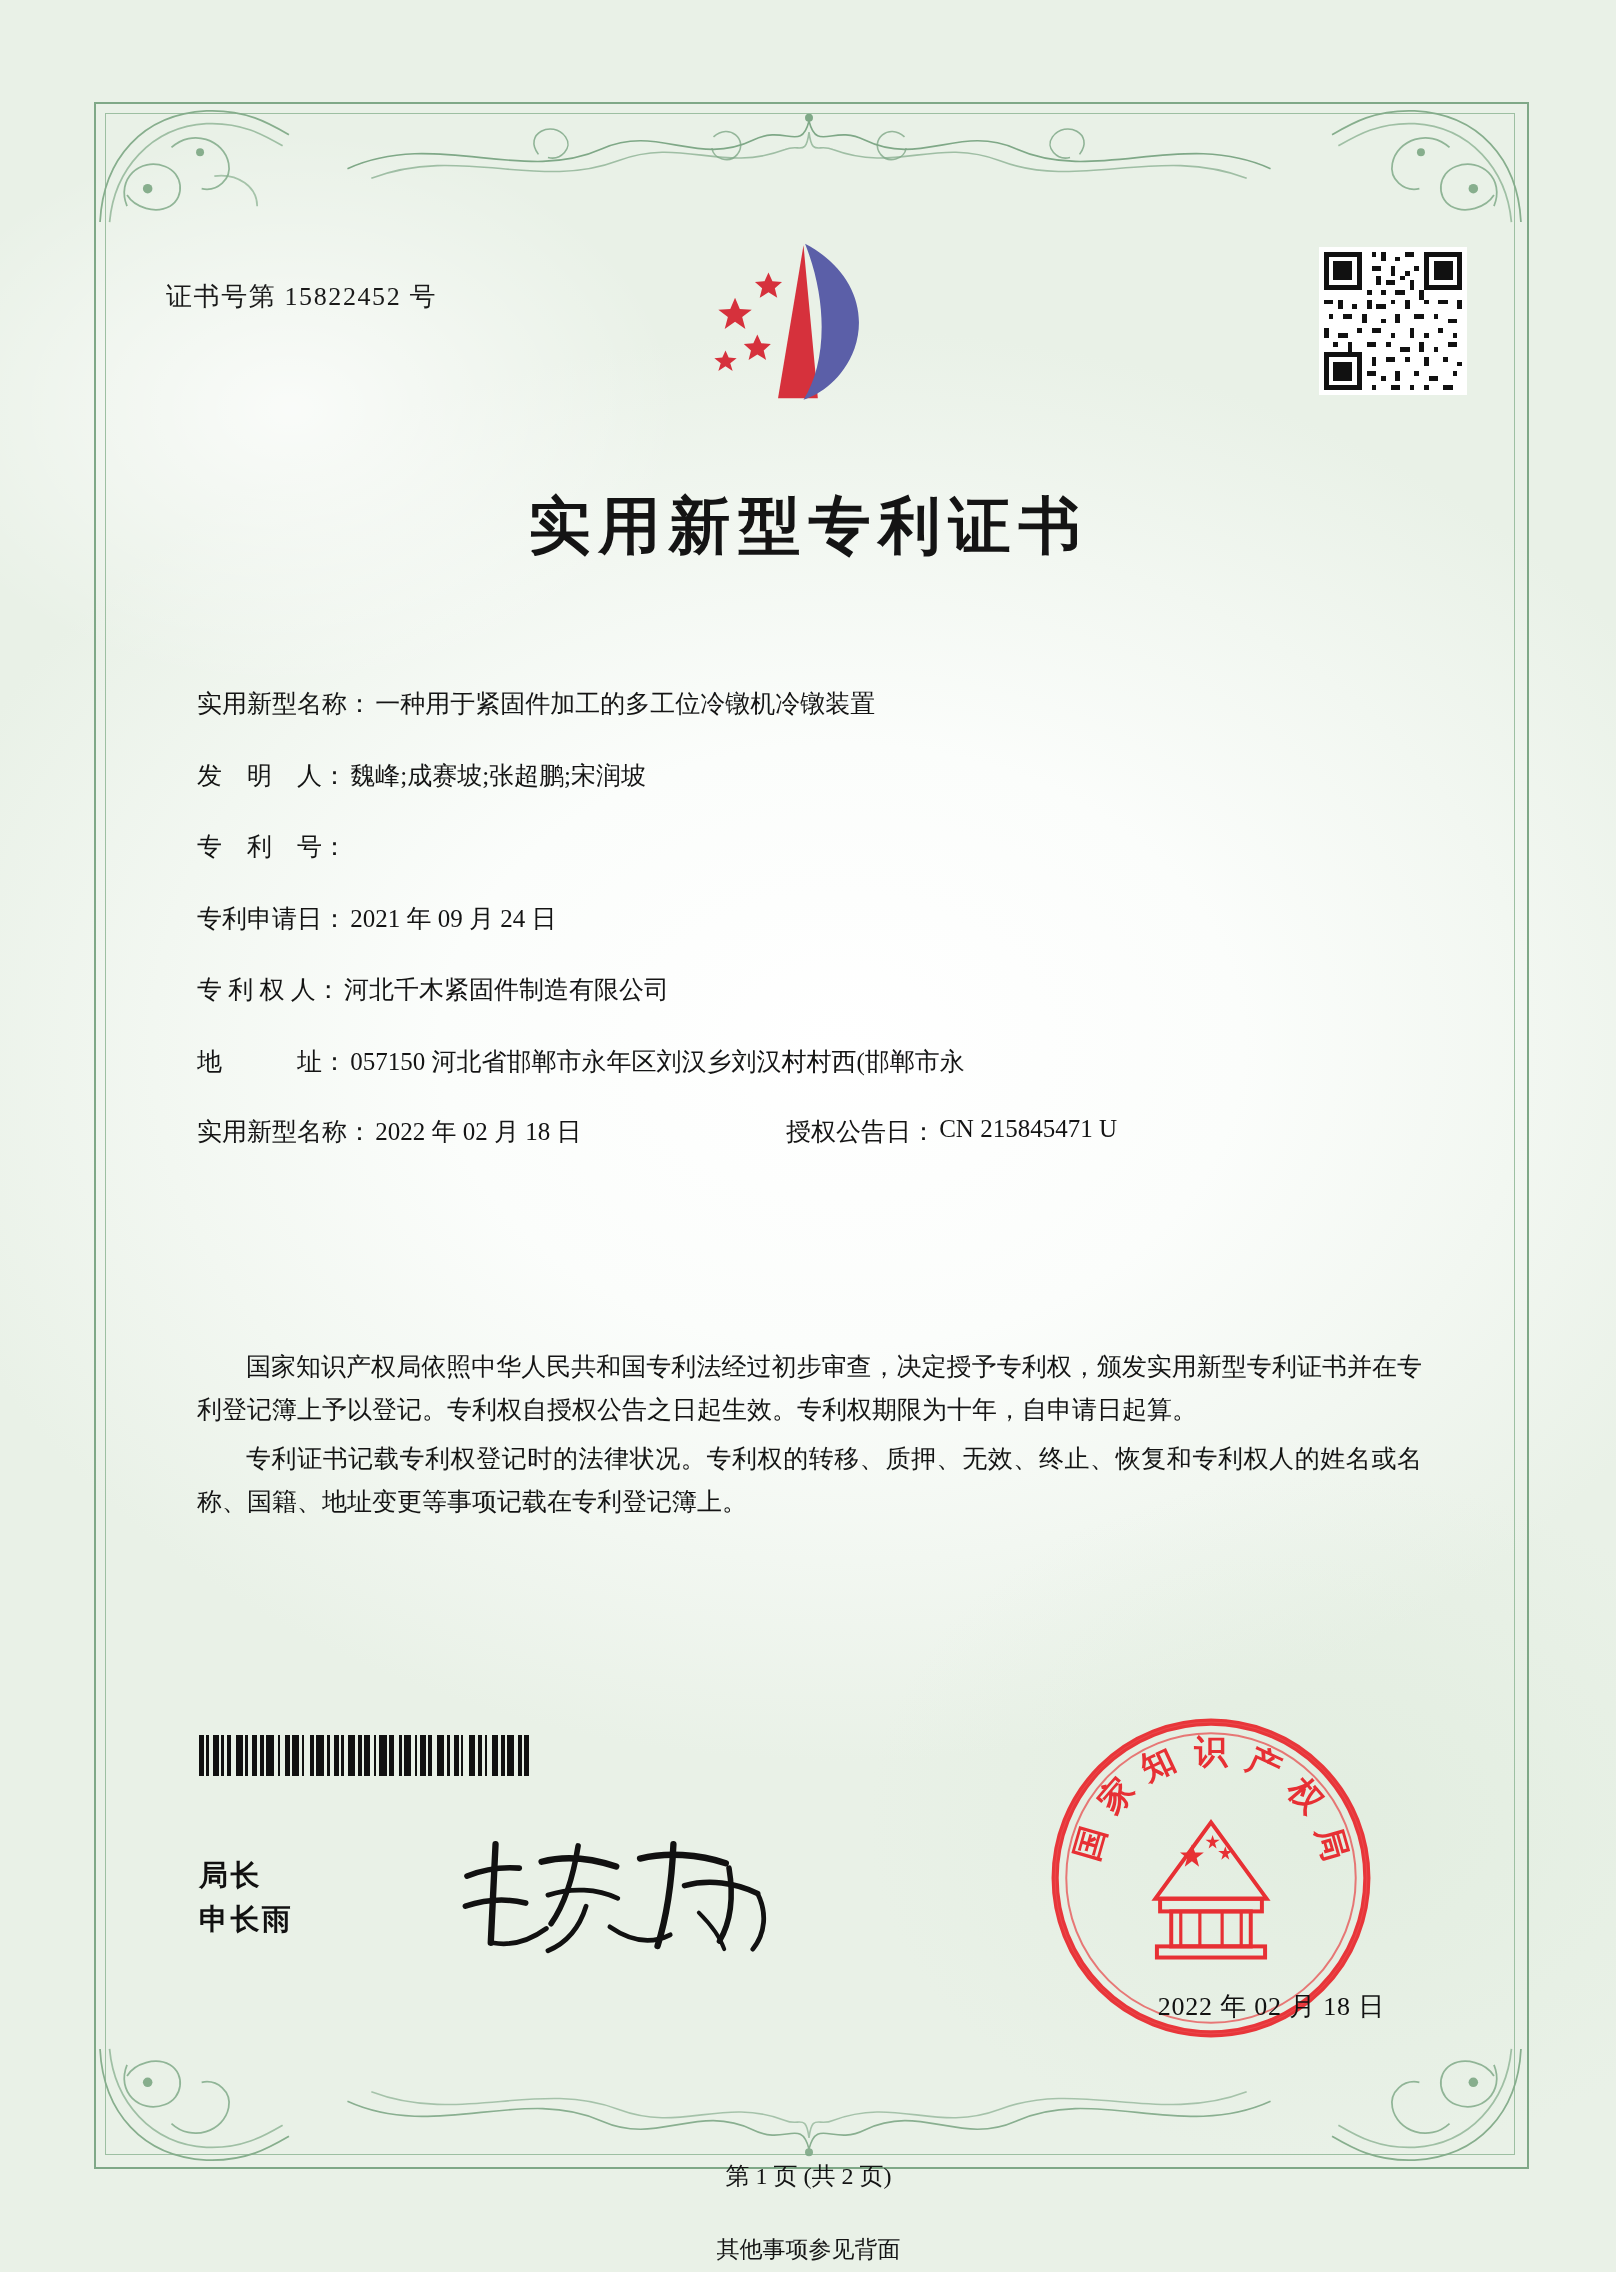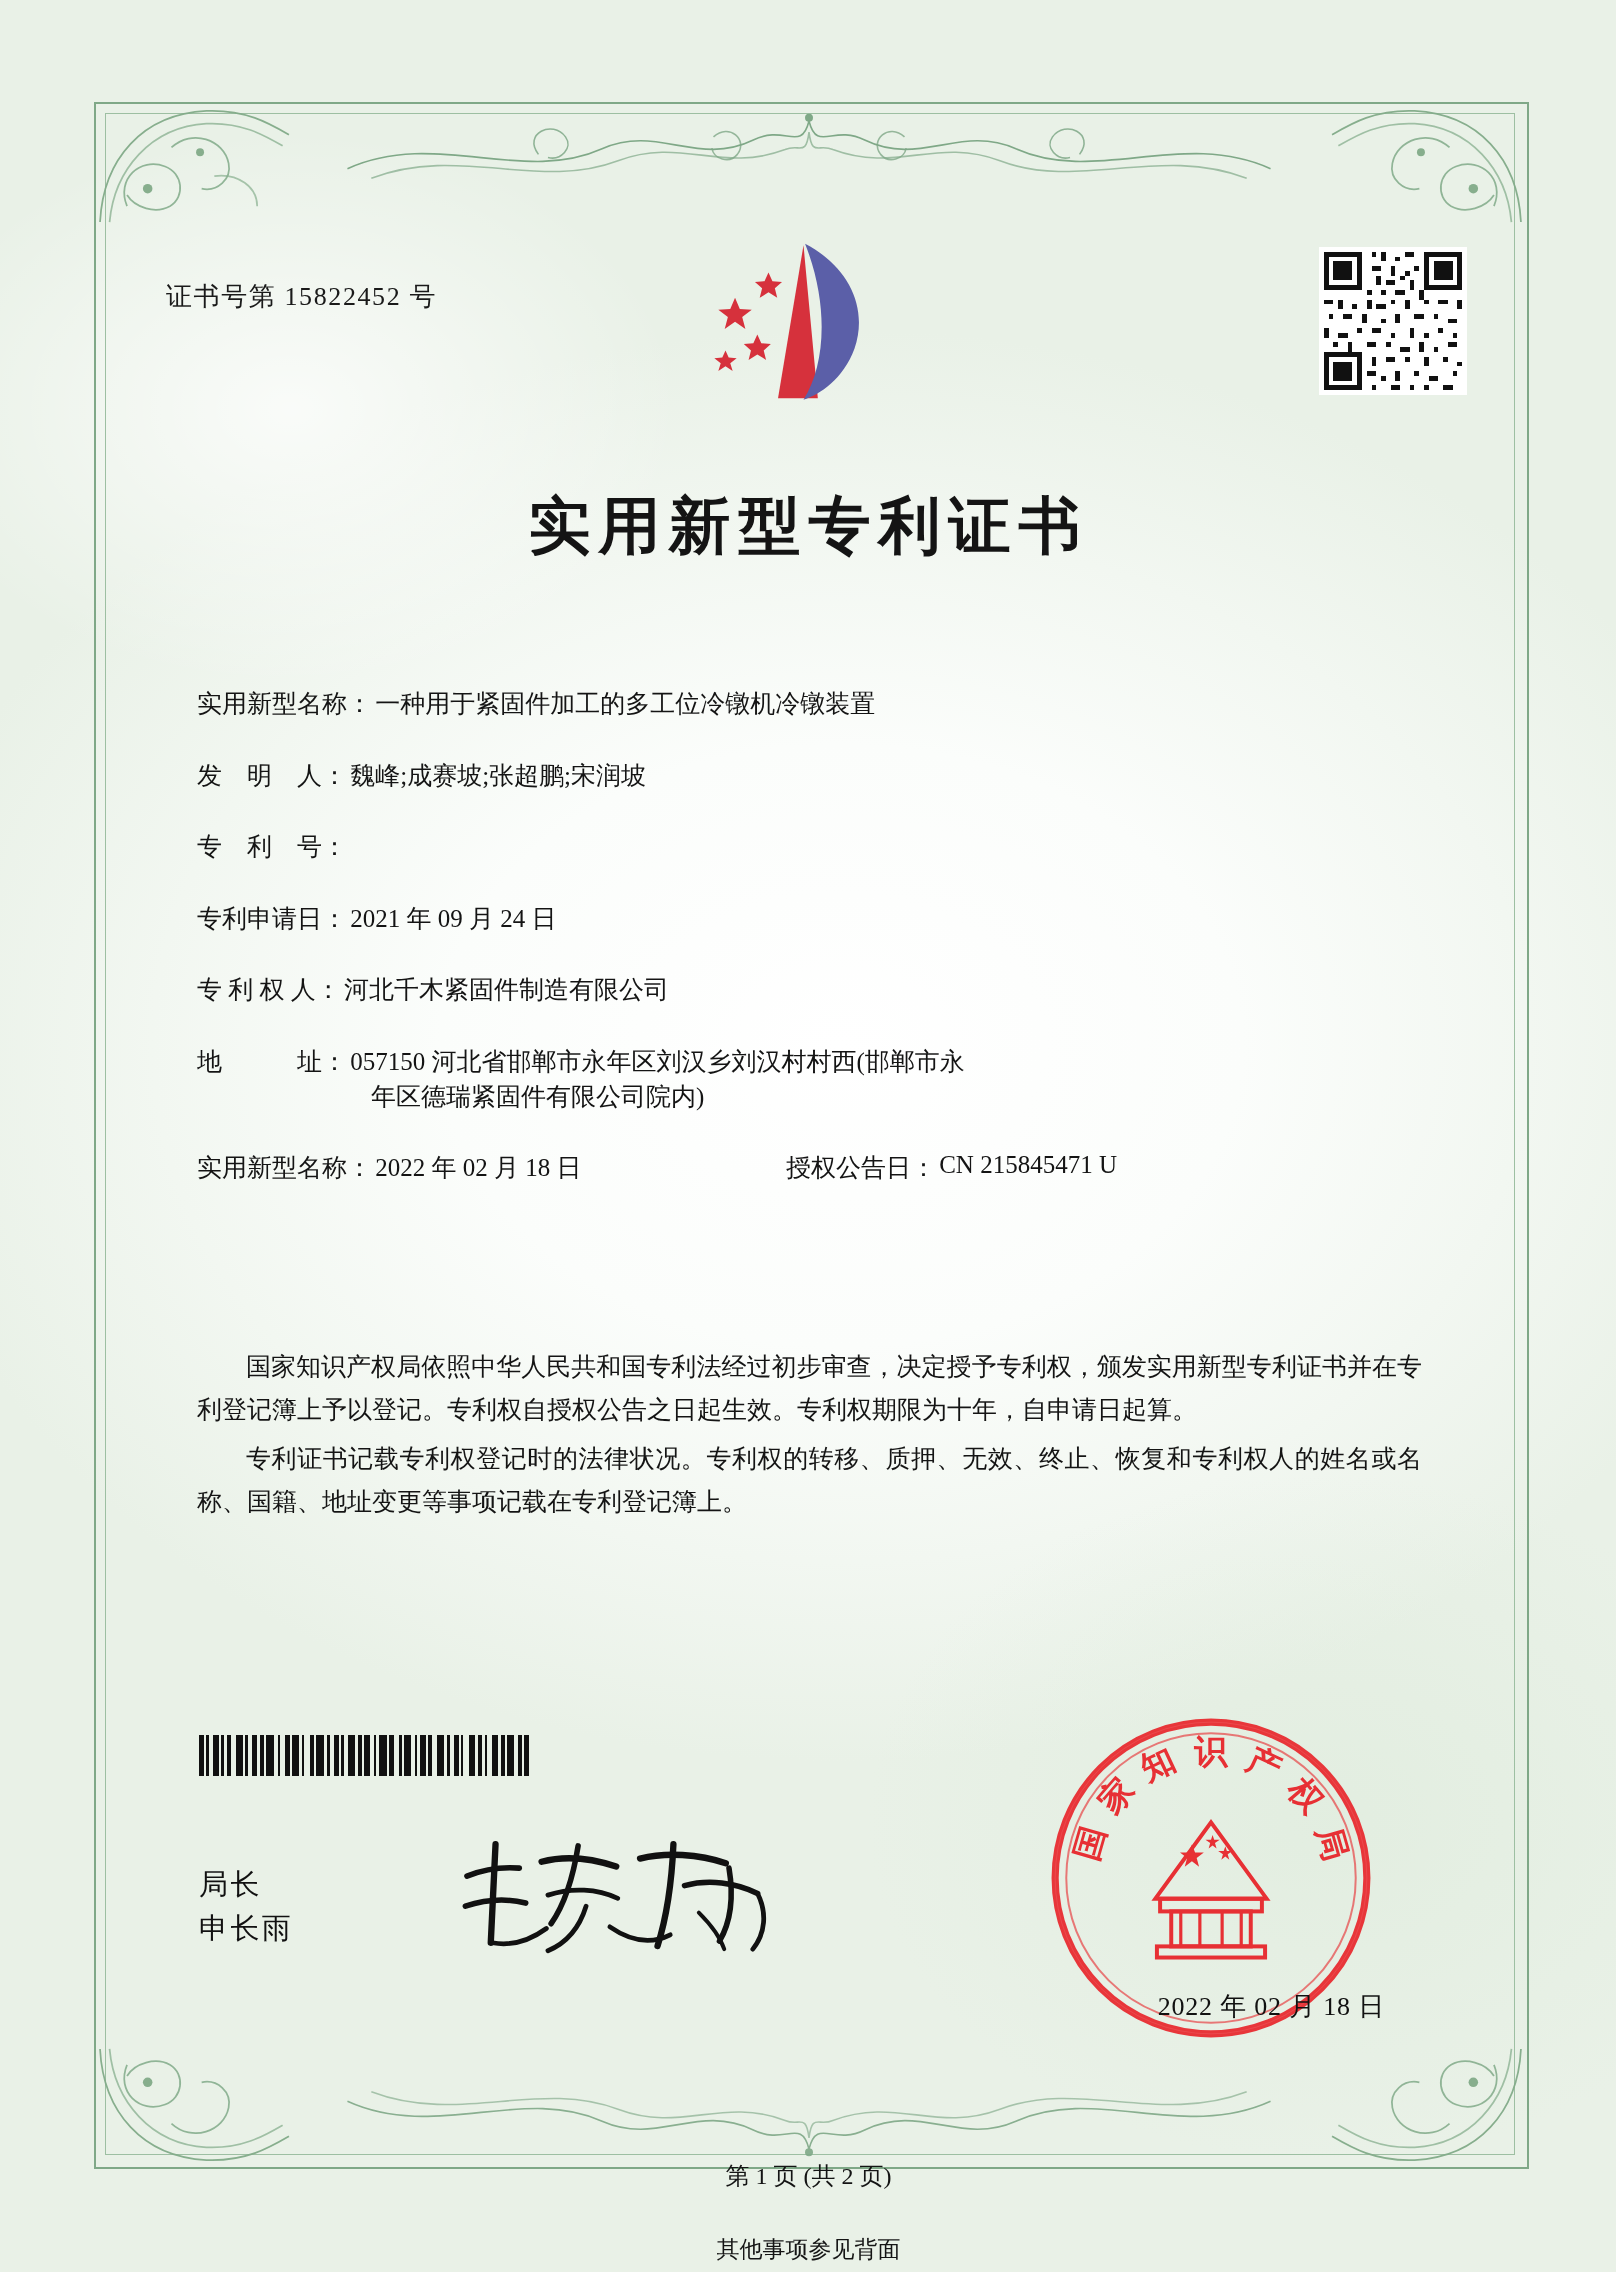--- a/index.html
+++ b/index.html
@@ -193,23 +193,22 @@
   .barcode i { display:block; background:#111; height:100%; }
 
   
   .sig-label {
     position: absolute;
     left: 199px;
     top: 1854px;
     font-size: 29px;
     line-height: 1.5;
     color: #111;
-    font-weight: normal;
+    font-weight: bold;
     letter-spacing: 2.4px;
-    margin-top: 9px;
   }
   .sig-script {
     position: absolute;
     left: 446px;
     top: 1830px;
     width: 350px;
     height: 135px;
     color: #111;
   }
   .sig-script svg { width:100%; height:100%; display:block; }
@@ -451,21 +450,20 @@
       <span class="field-label">专 利 权 人</span>
       <span class="field-colon">：</span>
       <span class="field-value">河北千木紧固件制造有限公司</span>
     </div>
 
     <div class="field-row">
       <span class="field-label">地　　　址</span>
       <span class="field-colon">：</span>
       <span class="field-value">
         <span>057150 河北省邯郸市永年区刘汉乡刘汉村村西(邯郸市永</span>
-        <span class="cont">年区德瑞紧固件有限公司院内)</span>
       </span>
     </div>
 
     <div class="inline-pair">
       <span class="seg-a">
         <span class="field-label">实用新型名称</span>
         <span class="field-colon">：</span>
         <span class="field-value">2022 年 02 月 18 日</span>
       </span>
       <span class="seg-b">

